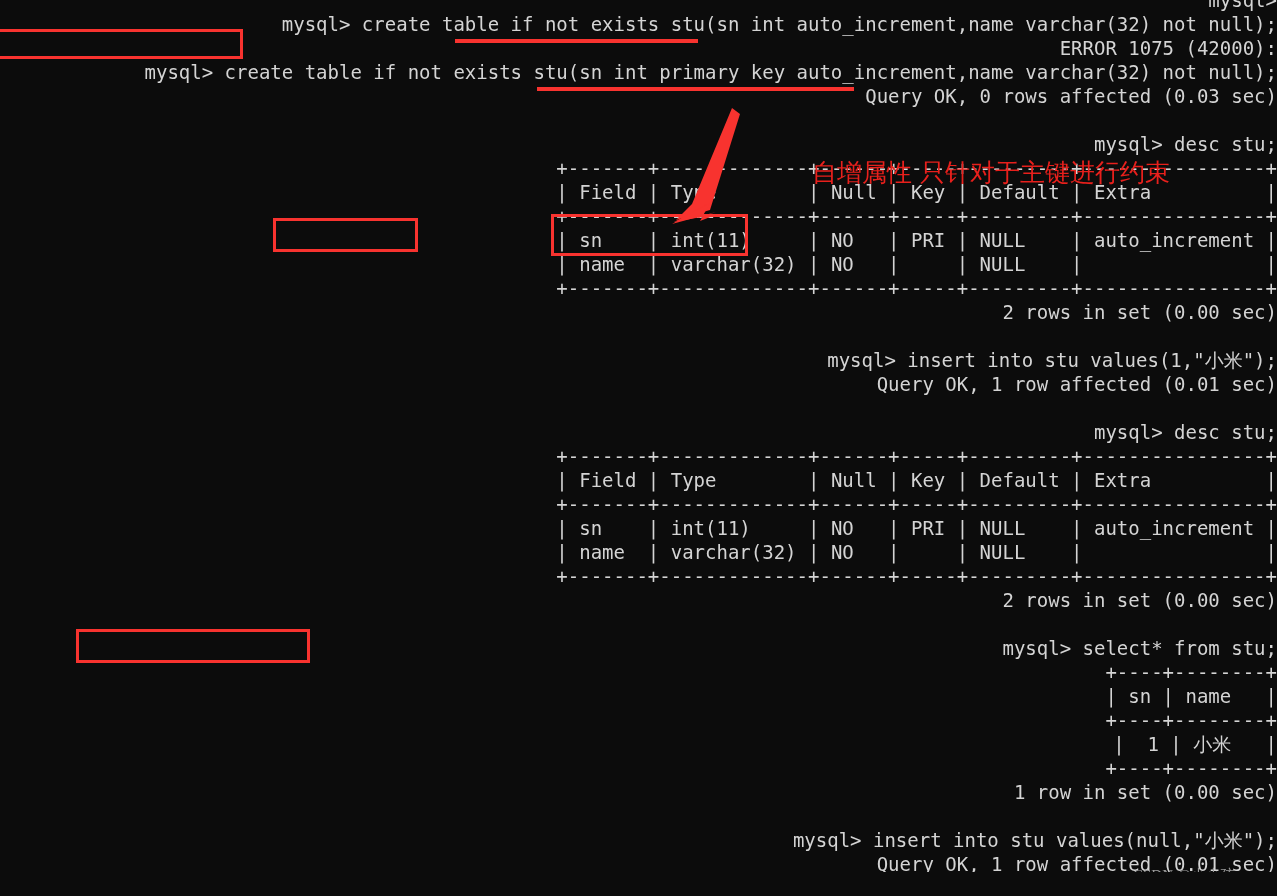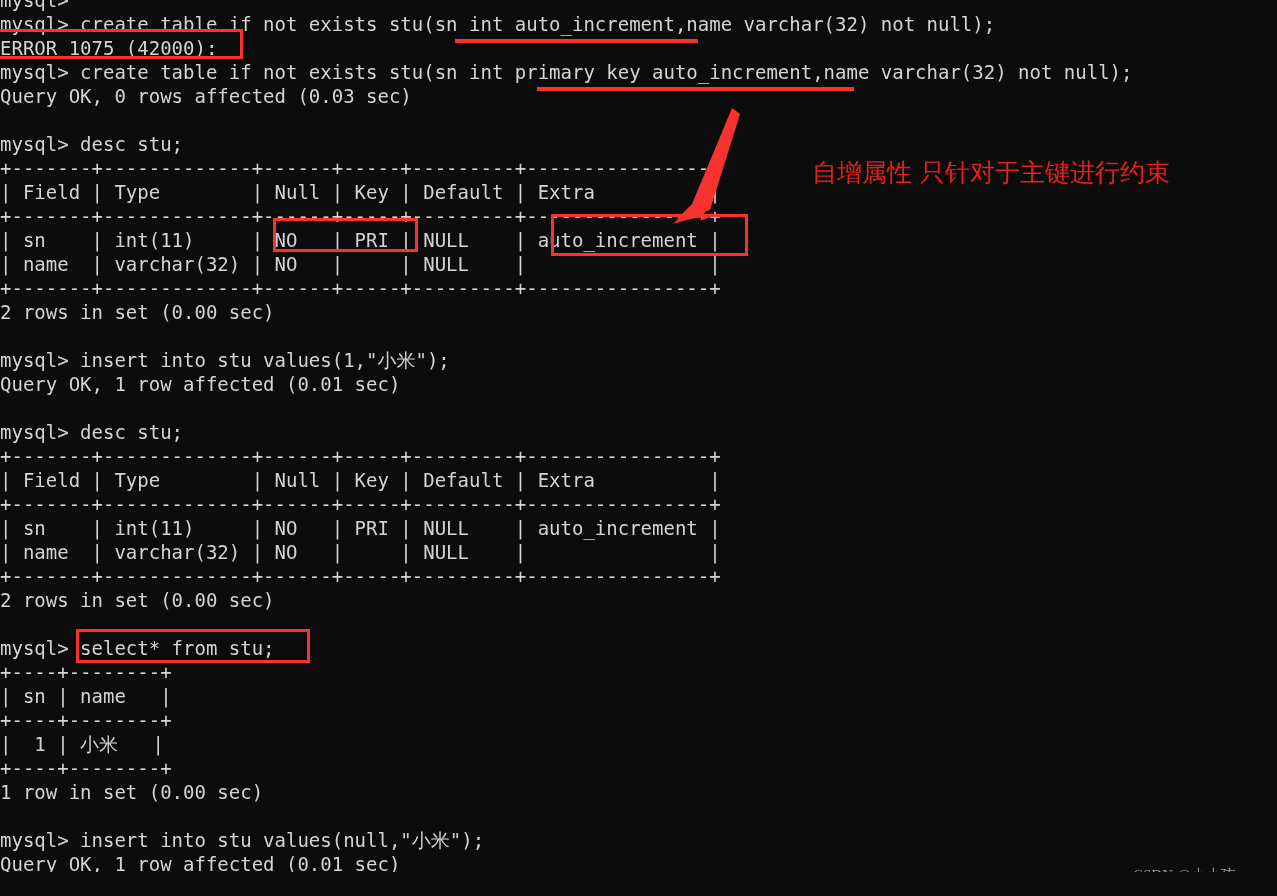--- a/index.html
+++ b/index.html
@@ -7,20 +7,21 @@
     padding: 0;
     background: #0c0c0c;
   }
   #screen {
     position: relative;
     width: 1277px;
     height: 872px;
     background: #0c0c0c;
     overflow: hidden;
     font-family: "DejaVu Sans Mono", "Liberation Mono", monospace;
+    text-align: right;
   }
   .term {
     position: absolute;
     left: 0;
     top: 0;
     width: 1277px;
     padding: 0;
     margin: 0;
     font-family: "DejaVu Sans Mono", "Liberation Mono", monospace;
     font-size: 19px;

